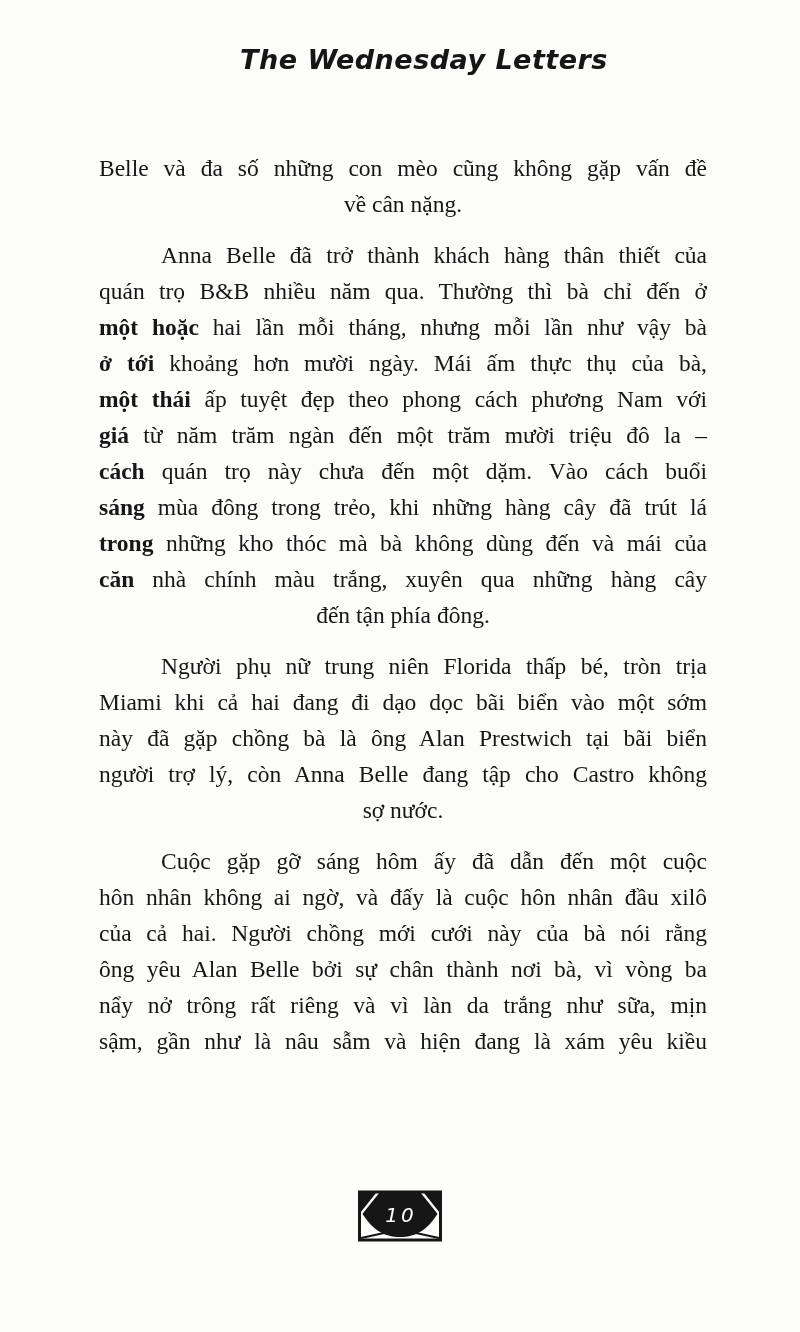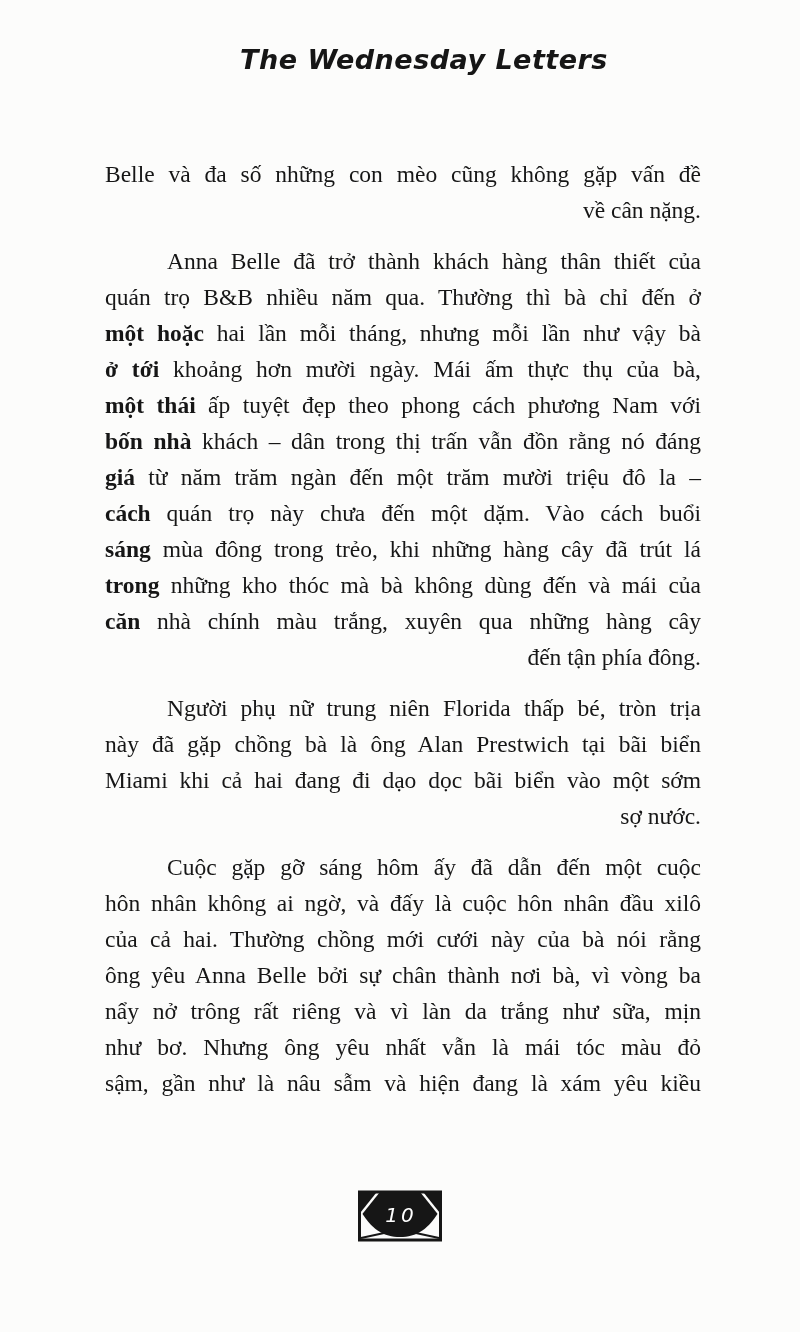--- a/index.html
+++ b/index.html
@@ -34,29 +34,29 @@
   }
   .body-text {
     position: absolute;
     top: 144px;
     left: 93px;
     width: 620px;
     font-size: 23.5px;
     line-height: 36px;
     color: #161616;
   }
-  .paragraph { margin: 12px; }
+  .paragraph { margin: 6px; }
   .paragraph + .paragraph { margin-top: 15px; }
   .line {
     text-align: justify;
     text-align-last: justify;
   }
   .line.last {
     text-align-last: auto;
-    text-align: right;
+    text-align: center;
   }
   .line.indent { text-indent: 62px; }
   .line b { font-weight: bold; }
   .page-footer {
     position: absolute;
     top: 1188px;
     left: 0;
     width: 100%;
     display: flex;
     justify-content: center;
@@ -76,41 +76,40 @@
       <div class="paragraph">
         <div class="line"><span>Belle và đa số những con mèo cũng không gặp vấn đề</span></div>
         <div class="line last"><span>về cân nặng.</span></div>
       </div>
       <div class="paragraph">
         <div class="line indent"><span>Anna Belle đã trở thành khách hàng thân thiết của</span></div>
         <div class="line"><span>quán trọ B&amp;B nhiều năm qua. Thường thì bà chỉ đến ở</span></div>
         <div class="line"><b>một hoặc</b><span> hai lần mỗi tháng, nhưng mỗi lần như vậy bà</span></div>
         <div class="line"><b>ở tới</b><span> khoảng hơn mười ngày. Mái ấm thực thụ của bà,</span></div>
         <div class="line"><b>một thái</b><span> ấp tuyệt đẹp theo phong cách phương Nam với</span></div>
-        <div class="line"><b>bốn nhà</b><span> khách – dân trong thị trấn vẫn đồn rằng nó đáng</span></div>
         <div class="line"><b>giá</b><span> từ năm trăm ngàn đến một trăm mười triệu đô la –</span></div>
         <div class="line"><b>cách</b><span> quán trọ này chưa đến một dặm. Vào cách buổi</span></div>
         <div class="line"><b>sáng</b><span> mùa đông trong trẻo, khi những hàng cây đã trút lá</span></div>
         <div class="line"><b>trong</b><span> những kho thóc mà bà không dùng đến và mái của</span></div>
         <div class="line"><b>căn</b><span> nhà chính màu trắng, xuyên qua những hàng cây</span></div>
         <div class="line last"><span>đến tận phía đông.</span></div>
       </div>
       <div class="paragraph">
         <div class="line indent"><span>Người phụ nữ trung niên Florida thấp bé, tròn trịa</span></div>
+        <div class="line"><span>Miami khi cả hai đang đi dạo dọc bãi biển vào một sớm</span></div>
         <div class="line"><span>này đã gặp chồng bà là ông Alan Prestwich tại bãi biển</span></div>
-        <div class="line"><span>Miami khi cả hai đang đi dạo dọc bãi biển vào một sớm</span></div>
+        <div class="line"><span>người trợ lý, còn Anna Belle đang tập cho Castro không</span></div>
         <div class="line last"><span>sợ nước.</span></div>
       </div>
       <div class="paragraph">
         <div class="line indent"><span>Cuộc gặp gỡ sáng hôm ấy đã dẫn đến một cuộc</span></div>
         <div class="line"><span>hôn nhân không ai ngờ, và đấy là cuộc hôn nhân đầu xilô</span></div>
-        <div class="line"><span>của cả hai. Thường chồng mới cưới này của bà nói rằng</span></div>
-        <div class="line"><span>ông yêu Anna Belle bởi sự chân thành nơi bà, vì vòng ba</span></div>
+        <div class="line"><span>của cả hai. Người chồng mới cưới này của bà nói rằng</span></div>
+        <div class="line"><span>ông yêu Alan Belle bởi sự chân thành nơi bà, vì vòng ba</span></div>
         <div class="line"><span>nẩy nở trông rất riêng và vì làn da trắng như sữa, mịn</span></div>
-        <div class="line"><span>như bơ. Nhưng ông yêu nhất vẫn là mái tóc màu đỏ</span></div>
         <div class="line"><span>sậm, gần như là nâu sẫm và hiện đang là xám yêu kiều</span></div>
       </div>
     </main>
 
   <footer class="page-footer">
     <svg width="88" height="56" viewBox="0 0 88 56" aria-hidden="true">
 
       <rect x="3.5" y="4" width="81" height="48" fill="#fcfcfb" stroke="none"></rect>
 
       <path d="M 3,3 L 85,3 L 85,20 C 73,42 60,49 44,49 C 28,49 15,42 3,20 Z" fill="#161616"></path>

